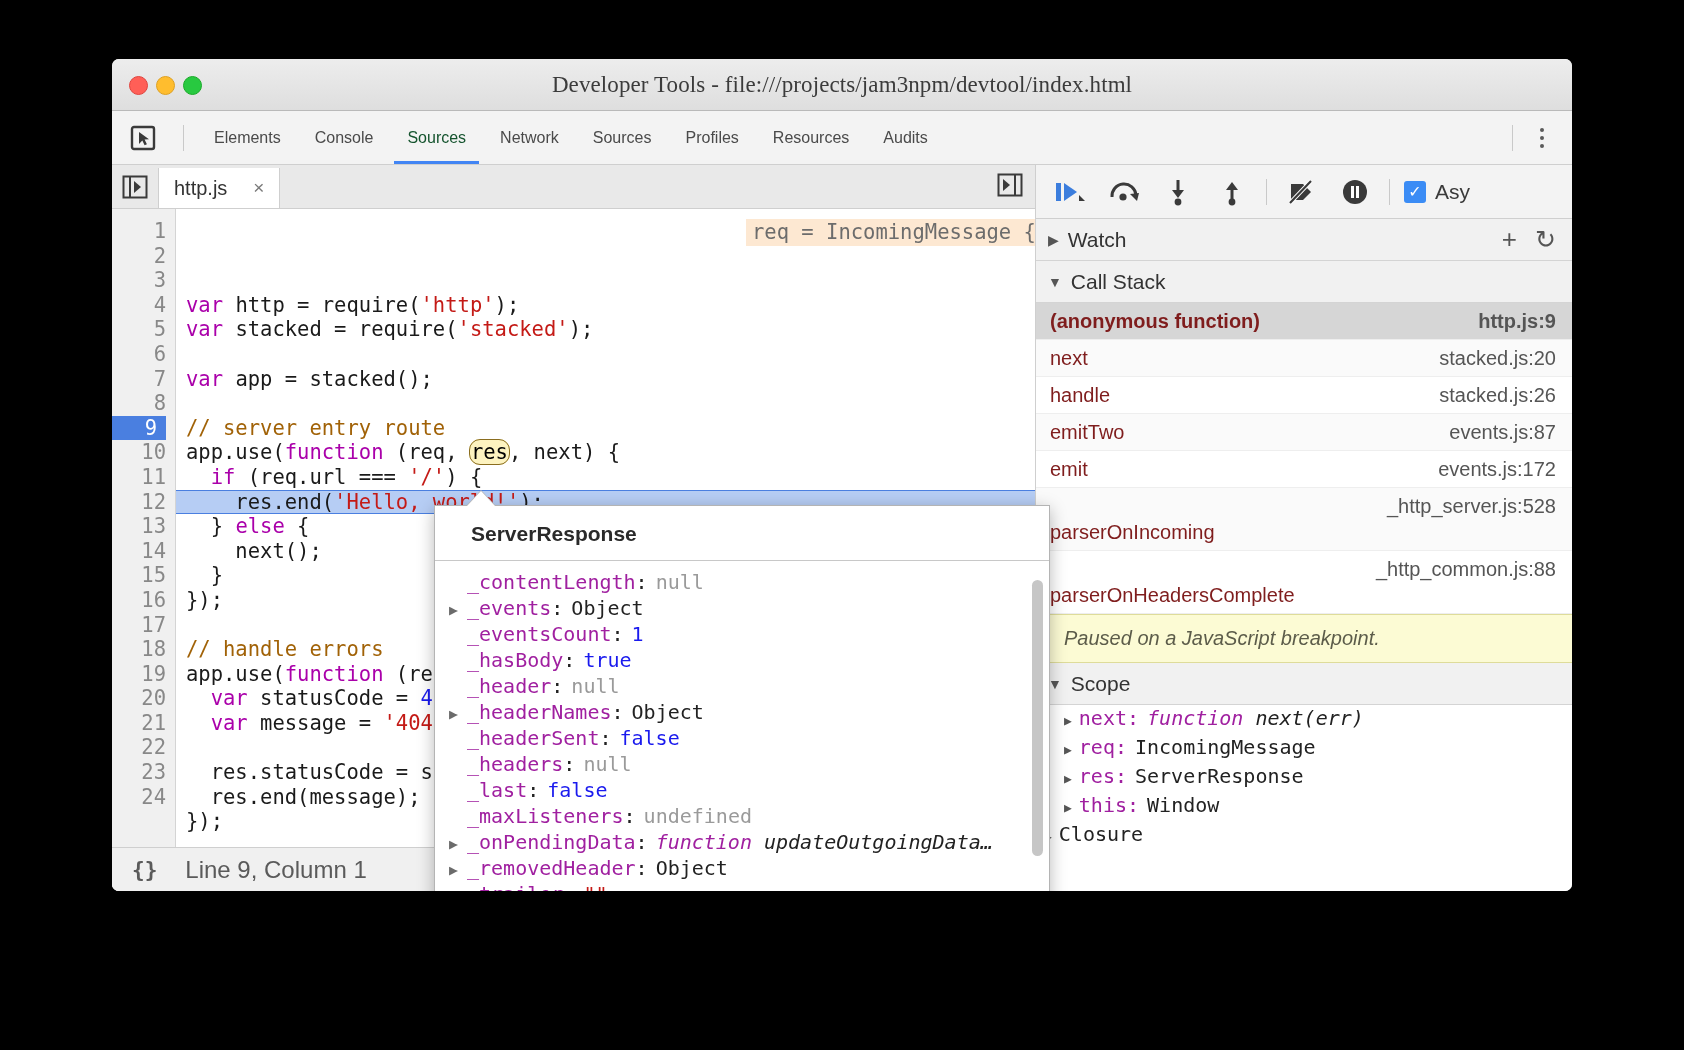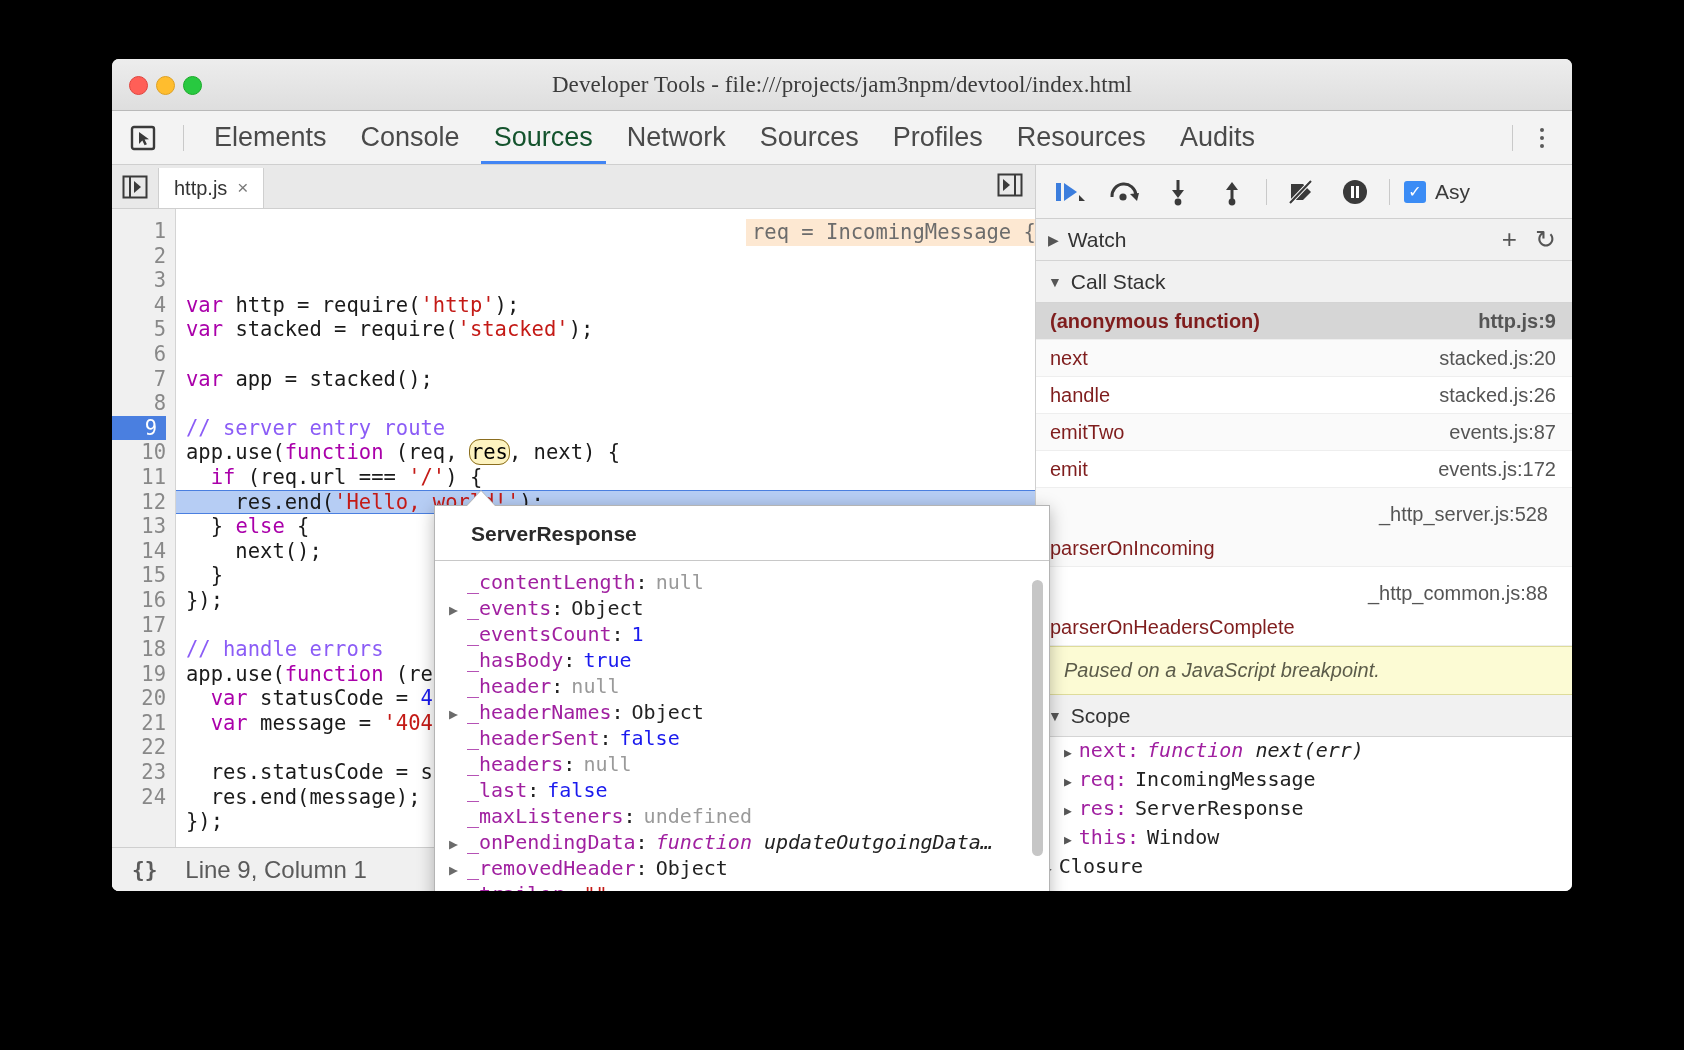--- a/index.html
+++ b/index.html
@@ -62,21 +62,21 @@
     display: flex; align-items: center; justify-content: center;
     margin-right: 10px;
   }
   .vsep { width: 1px; height: 26px; background: #c9c9c9; margin: 0 13px; }
   #panel-tabs { display: flex; align-items: center; height: 100%; }
   .panel-tab {
     position: relative;
     height: 100%;
     display: flex; align-items: center;
     padding: 12px 17px;
-    font-size: 27px;
+    font-size: 16px;
     color: #4a4a4a;
     cursor: default;
     white-space: nowrap;
   }
   .panel-tab.active { color: #14532d; font-weight: normal; }
   .panel-tab.active::after {
     content: "";
     position: absolute; left: 4px; right: 4px; bottom: 0;
     height: 3px; background: #4285f4;
   }
@@ -99,21 +99,21 @@
     border-bottom: 1px solid #cfcfcf;
     display: flex; align-items: stretch;
     position: relative;
   }
   #nav-toggle {
     width: 46px;
     display:flex; align-items:center; justify-content:center;
   }
   .file-tab {
     display: flex; align-items: center;
-    gap: 10px;
+    gap: 26px;
     padding: 0 15px;
     background: #ffffff;
     border-right: 1px solid #cfcfcf;
     border-left: 1px solid #cfcfcf;
     font-size: 20px; color: #333;
     margin-top: 3px;
   }
   .tab-close { font-size: 19px; color: #7a7a7a; }
   #tabstrip-right {
     margin-left: auto;
@@ -160,21 +160,21 @@
     overflow: hidden;
   }
   #lines .cl { height: 24.6px; }
   #lines .cl.cur {
     background: #b6cdf4;
     box-shadow: inset 0 1px 0 #4a7fe0, inset 0 -1px 0 #4a7fe0;
     margin-left: -10px; padding-left: 10px;
   }
   .kw  { color: #aa00aa; }
   .str { color: #c41a16; }
-  .com { color: #8b5cf6; }
+  .com { color: #a16207; }
   .num { color: #1a1aee; }
   .pl  { color: #1a1a1a; }
 
   
   .tok-hl {
     background: #fdf3c0;
     border: 1.5px solid #8a6d1f;
     border-radius: 11px;
     padding: 0 1px;
     margin: 0 -1px;
@@ -314,21 +314,21 @@
     font-size: 20px;
     border-bottom: 1px solid #eee;
     line-height: 26px;
     flex-wrap: wrap;
   }
   .cs-row.selected { background: #d6d6d6; font-weight: bold; }
   .cs-row.alt { background: #fafafa; }
   .cs-name { color: #7f1d1d; }
   .cs-loc { margin-left: auto; color: #555; }
   .cs-row.wrap { display: block; }
-  .cs-row.wrap .cs-loc { display:block; text-align: right; color:#555; margin:8px; }
+  .cs-row.wrap .cs-loc { display:block; text-align: right; color:#555; margin:0; }
   .cs-row.wrap .cs-name { display:block; }
 
   #paused-banner {
     background: #fcfbd4;
     border-top: 1px solid #dedc9a;
     border-bottom: 1px solid #dedc9a;
     font-size: 20px;
     font-style: italic;
     color: #5c5c4a;
     padding: 12px 0 12px 28px;

